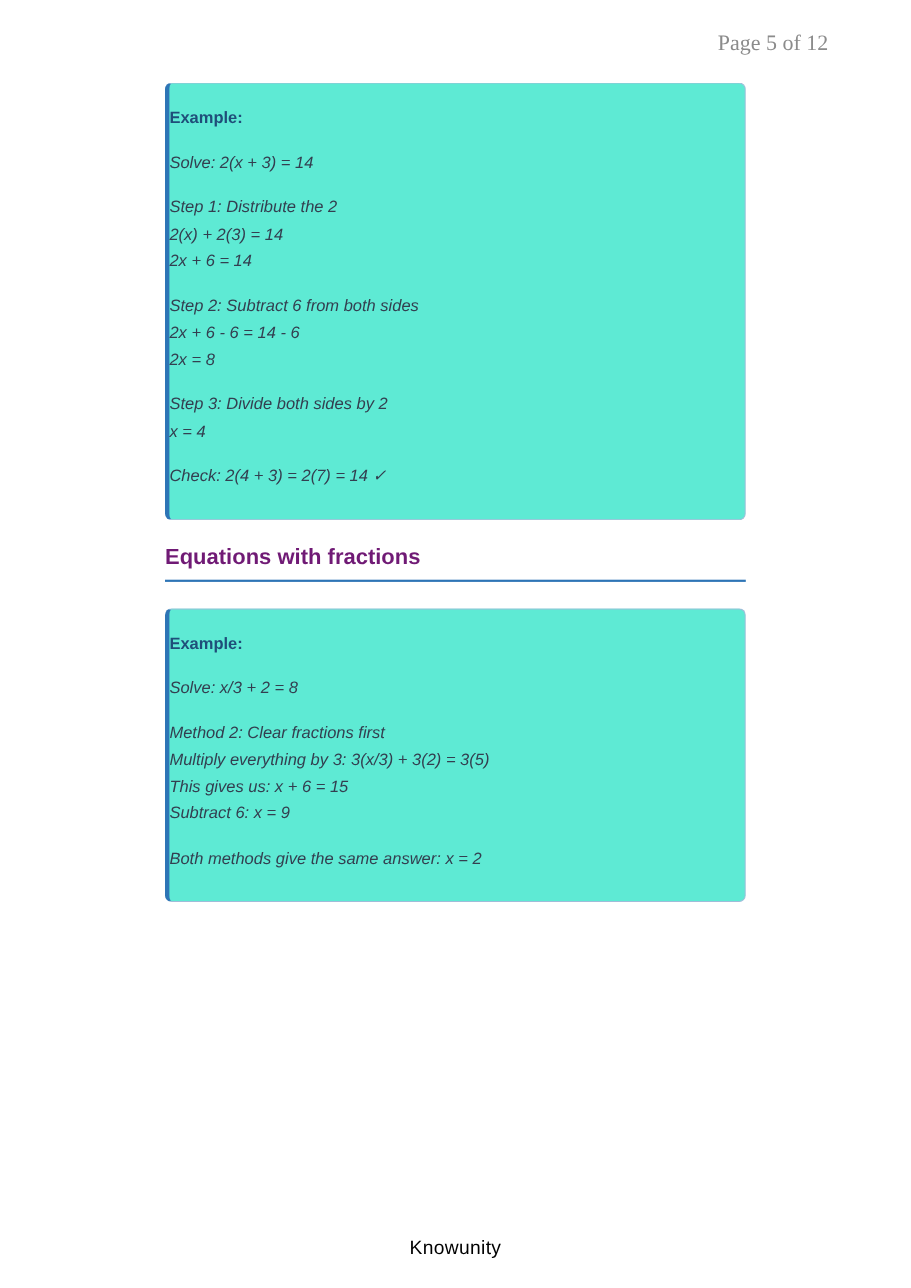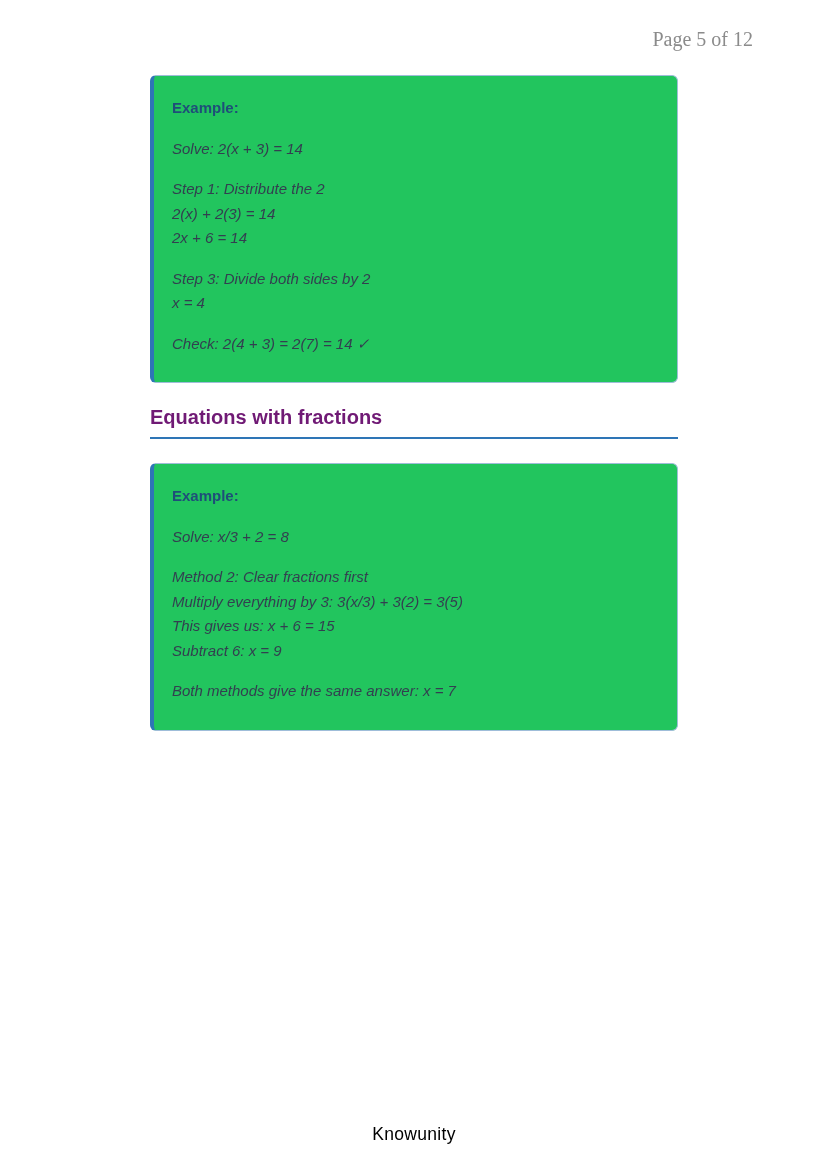--- a/index.html
+++ b/index.html
@@ -25,22 +25,22 @@
     position: absolute;
     left: 150px;
     top: 75px;
     width: 528px;
   }
   .example-box {
     box-sizing: border-box;
     border: 1px solid #9fbdd9;
     border-left: 4px solid #2e75b6;
     border-radius: 6px;
-    padding: 20px 24px 26px 18px;
-    background: #22c55e;
+    padding: 20px 24px 26px 0;
+    background: #5eead4;
   }
   .example-label {
     font-weight: bold;
     color: #1f4e79;
     line-height: 24.5px;
   }
   .example-body p {
     margin: 16px 0 0 0;
     line-height: 24.5px;
     font-style: italic;
@@ -80,36 +80,37 @@
 
   <div class="page-number">Page 5 of 12</div>
 
   <div class="content">
 
     <section class="example-box box-1">
       <div class="example-label">Example:</div>
       <div class="example-body">
           <p>Solve: 2(x + 3) = 14</p>
           <p>Step 1: Distribute the 2<br>2(x) + 2(3) = 14<br>2x + 6 = 14</p>
+          <p>Step 2: Subtract 6 from both sides<br>2x + 6 - 6 = 14 - 6<br>2x = 8</p>
           <p>Step 3: Divide both sides by 2<br>x = 4</p>
           <p>Check: 2(4 + 3) = 2(7) = 14  ✓</p>
         </div>
     </section>
 
     <h2 class="section-heading">Equations with fractions</h2>
 
     <hr class="section-divider">
 
 
     <section class="example-box box-2">
       <div class="example-label">Example:</div>
       <div class="example-body">
           <p>Solve: x/3 + 2 = 8</p>
           <p>Method 2: Clear fractions first<br>Multiply everything by 3: 3(x/3) + 3(2) = 3(5)<br>This gives us: x + 6 = 15<br>Subtract 6: x = 9</p>
-          <p>Both methods give the same answer: x = 7</p>
+          <p>Both methods give the same answer: x = 2</p>
         </div>
     </section>
 
   </div>
 
   <div class="footer">Knowunity</div>
 
 </div>
 
 </body></html>

